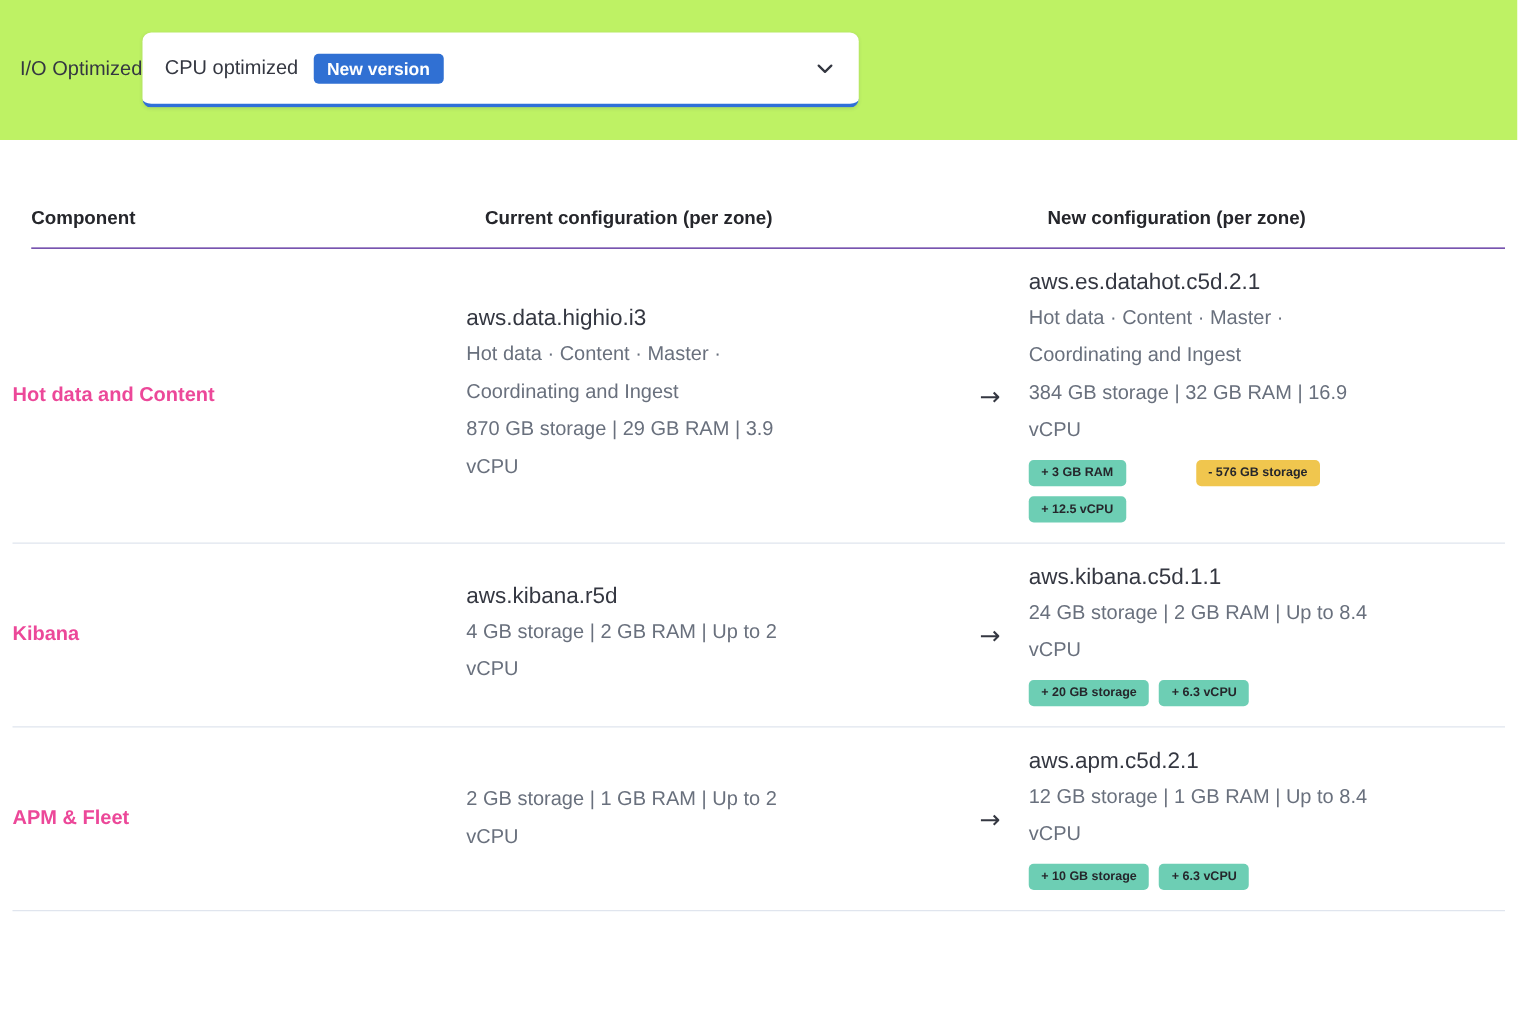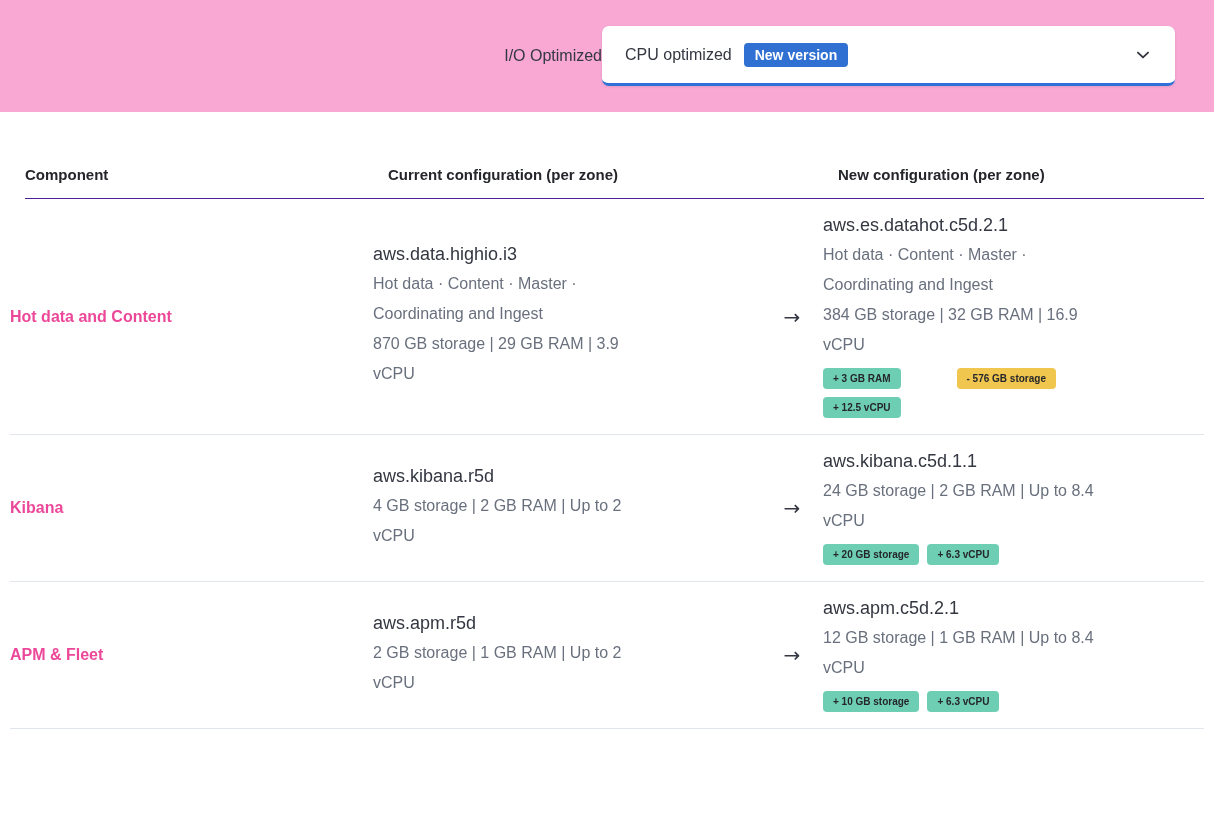--- a/index.html
+++ b/index.html
@@ -7,35 +7,35 @@
     width: 1214px; height: 824px;
     background: #ffffff;
     font-family: "Liberation Sans", "DejaVu Sans", sans-serif;
     color: #343741;
     overflow: hidden;
   }
 
   
   .topbar {
     height: 112px;
-    background: #f9a8d4;
+    background: #bef264;
     display: flex;
     align-items: center;
-    justify-content: flex-end;
+    justify-content: flex-start;
     padding: 0 39px 0 16px;
   }
   .profile-label { font-size: 16px; color: #343741; }
   .profile-select {
     width: 573px; height: 60px;
     background: #ffffff;
     border-radius: 7px;
     border-bottom: 3px solid #2f70d8;
     box-shadow: 0 1px 3px rgba(50,60,90,0.12);
     display: flex; align-items: center;
-    padding: 0 23px;
+    padding: 0 18px;
     cursor: pointer;
   }
   .select-value { font-size: 16px; color: #343741; }
   .badge-primary {
     margin-left: 12px;
     background: #3070d3;
     color: #ffffff;
     font-size: 14px;
     font-weight: 600;
     padding: 4px 11px;
@@ -148,21 +148,20 @@
       <div class="badges">
         <span class="badge badge-success">+ 20 GB storage</span>
         <span class="badge badge-success">+ 6.3 vCPU</span>
       </div>
     </div>
   </div>
 
   <div class="t-row">
     <div class="cell component-name">APM &amp; Fleet</div>
     <div class="cell">
-      <div class="instance-name">aws.apm.r5d</div>
       <div class="cfg-text">2 GB storage | 1 GB RAM | Up to 2 vCPU</div>
     </div>
     <div class="cell arrow-cell">→</div>
     <div class="cell">
       <div class="instance-name">aws.apm.c5d.2.1</div>
       <div class="cfg-text">12 GB storage | 1 GB RAM | Up to 8.4 vCPU</div>
       <div class="badges">
         <span class="badge badge-success">+ 10 GB storage</span>
         <span class="badge badge-success">+ 6.3 vCPU</span>
       </div>

